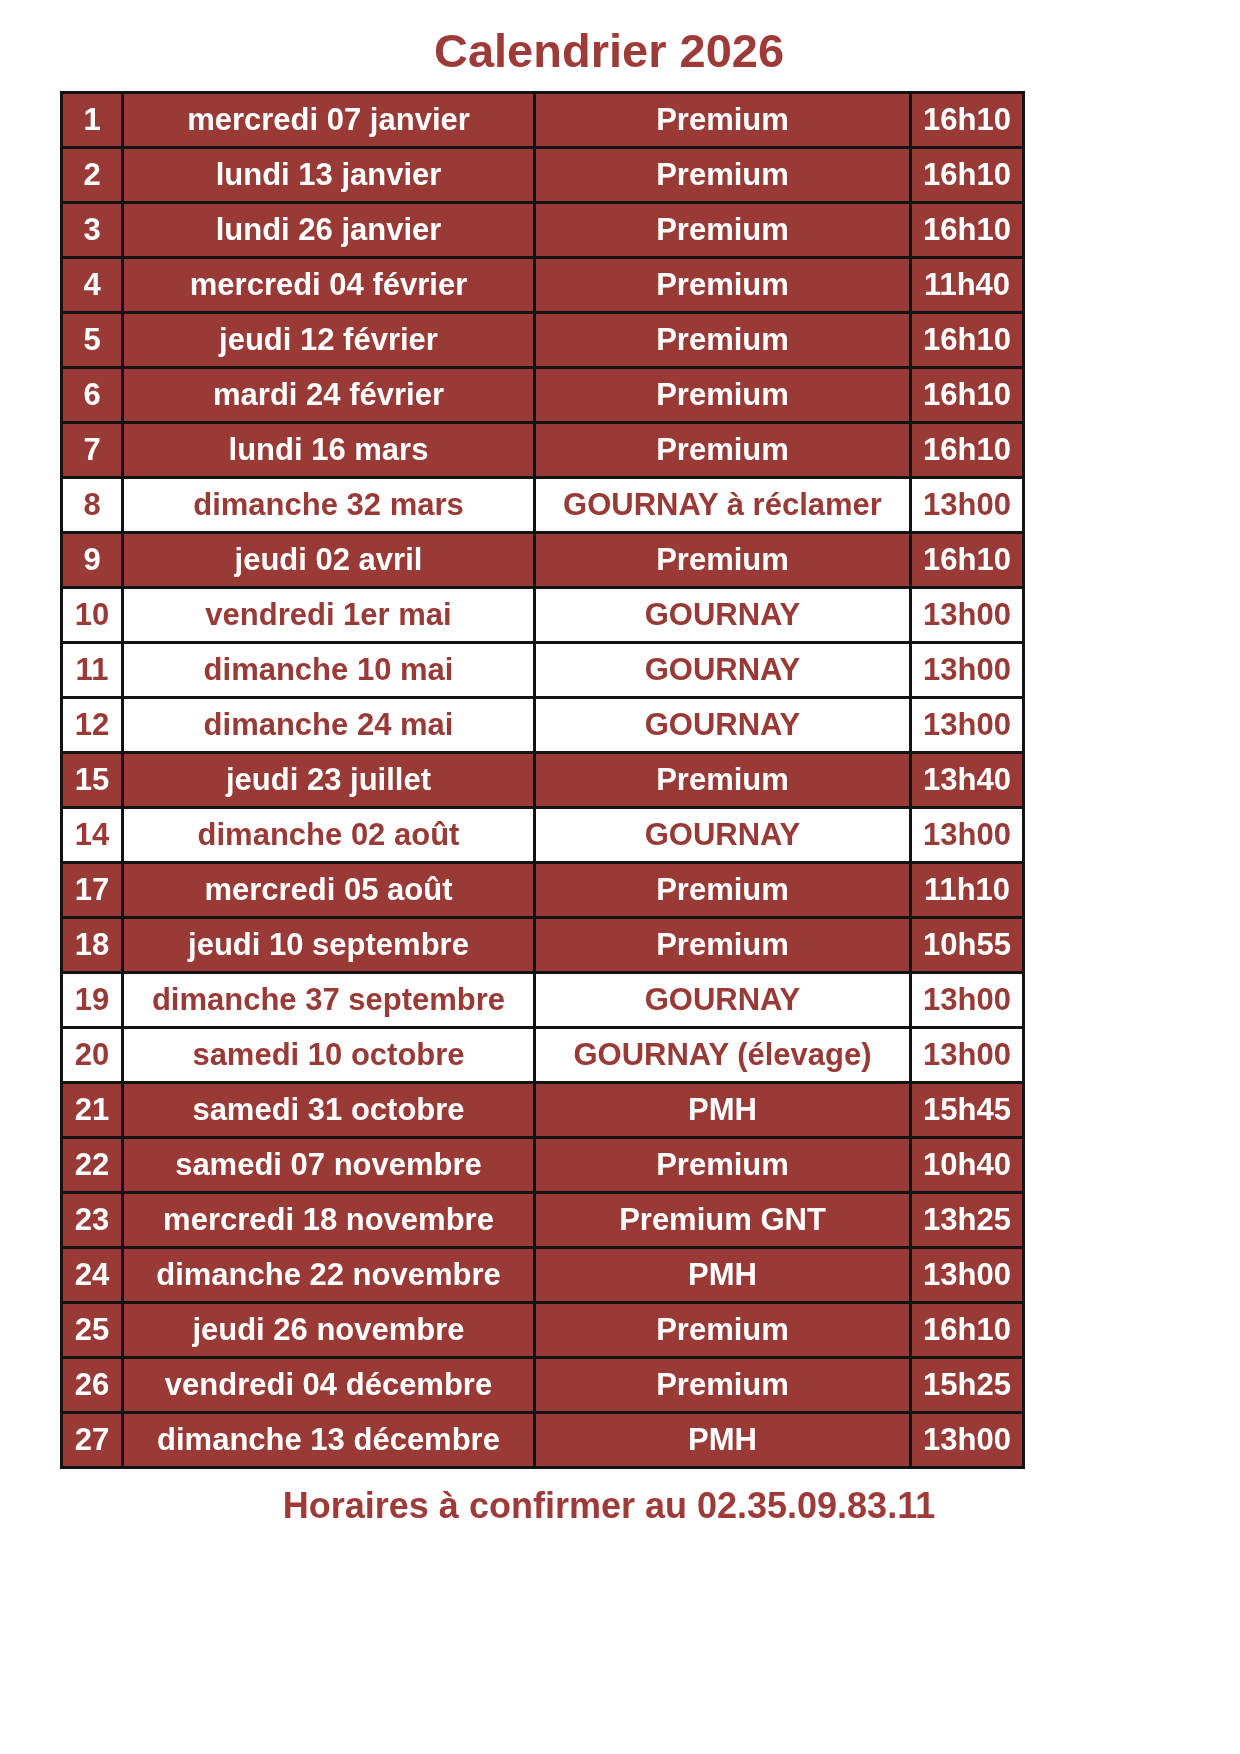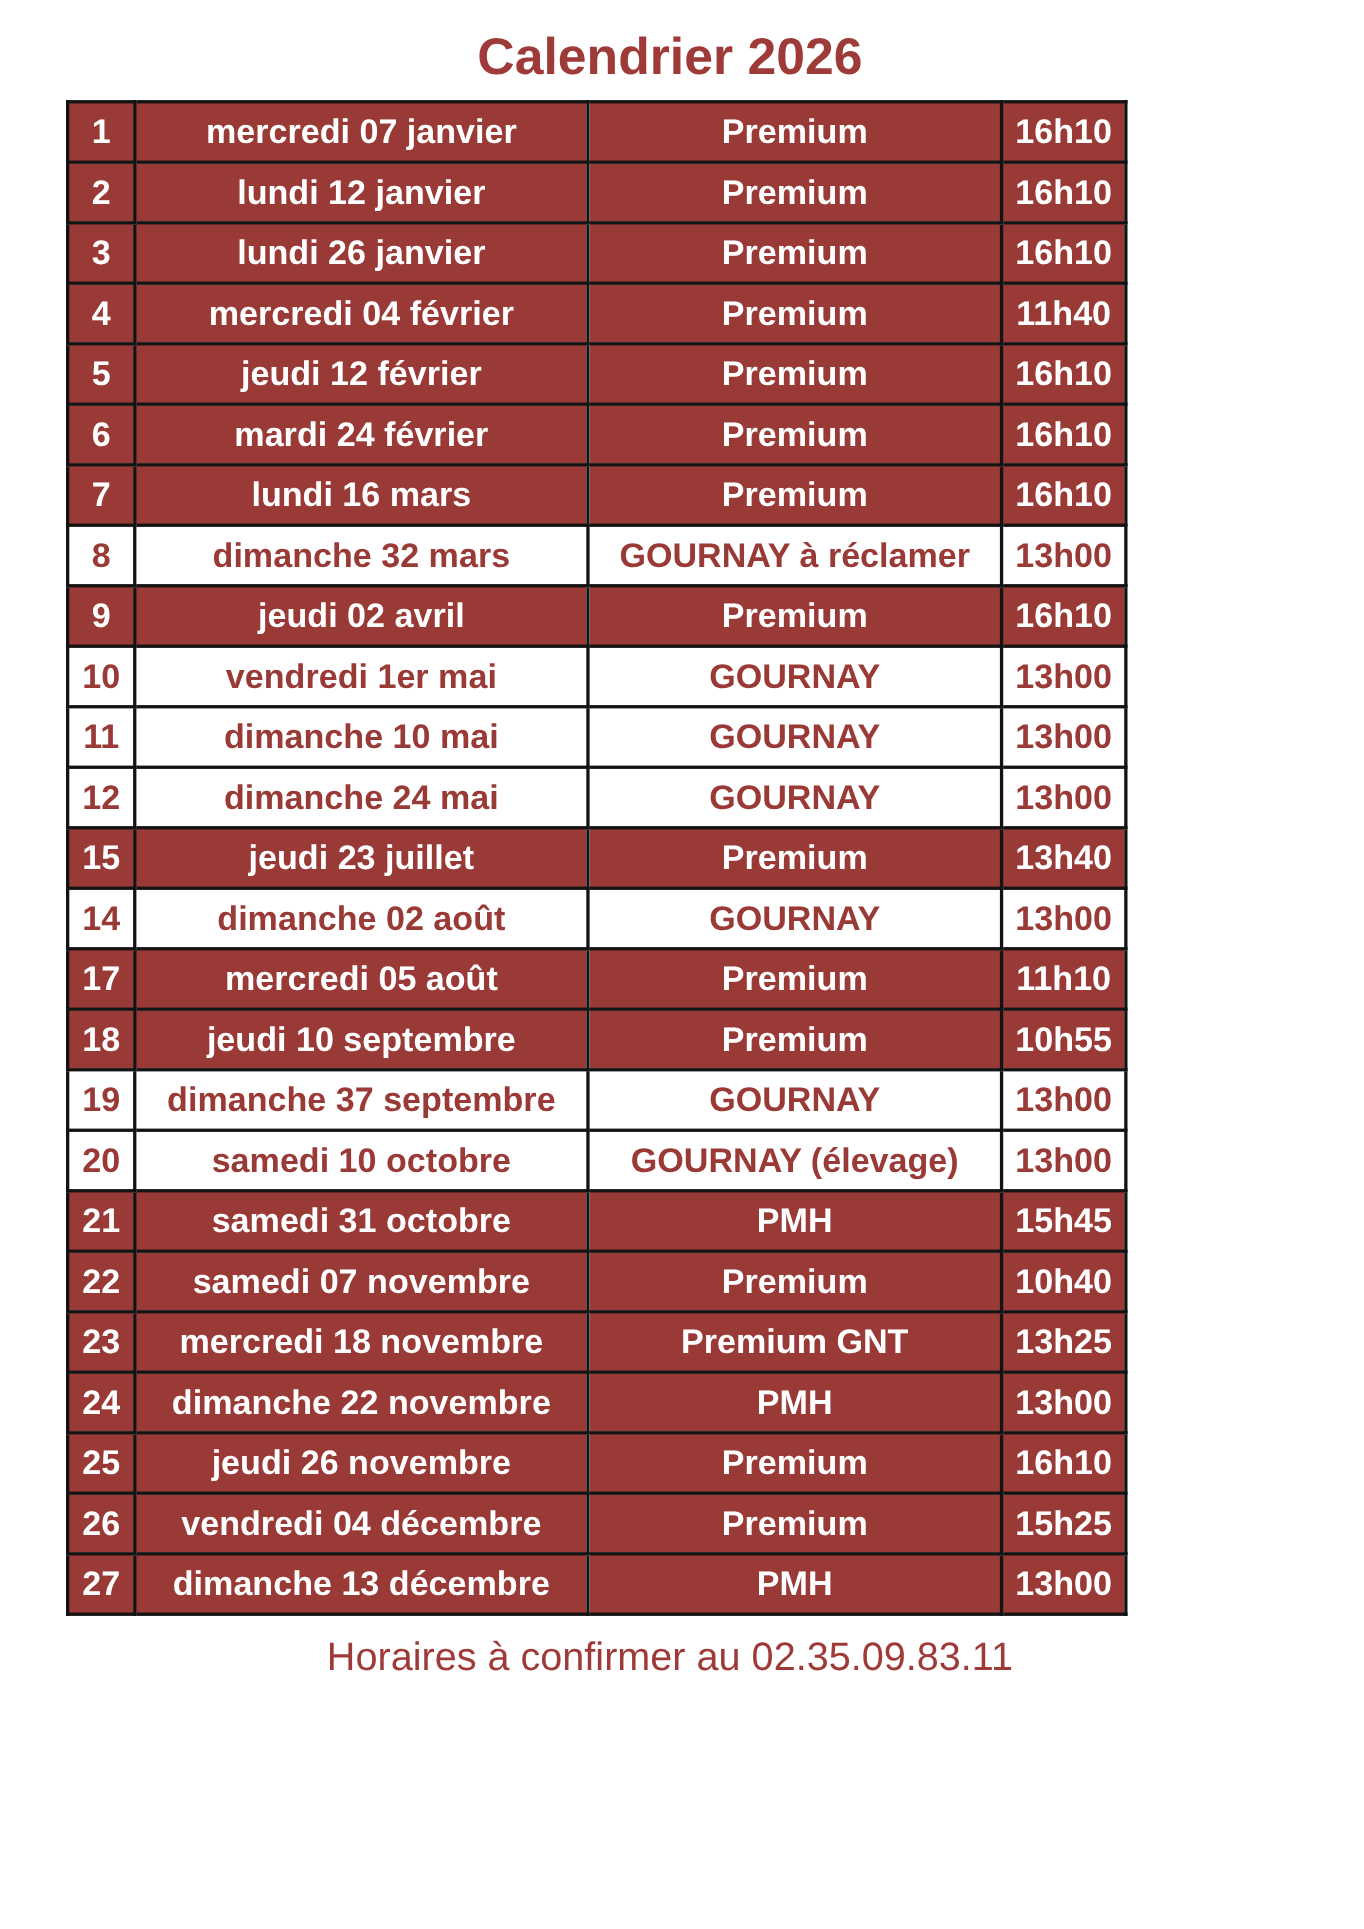--- a/index.html
+++ b/index.html
@@ -39,21 +39,21 @@
     font-weight: bold;
     overflow: hidden;
     white-space: nowrap;
   }
   tr.row-dark td { background: #9a3a37; color: #ffffff; }
   tr.row-light td { background: #ffffff; color: #9a3a37; }
   .page-footer {
     margin-top: 16px;
     text-align: center;
     font-size: 36px;
-    font-weight: normal;
+    font-weight: bold;
     color: #9e3b38;
   }
 </style>
 </head>
 <body>
 
 <div class="content">
 
   <div class="page-title">Calendrier 2026</div>
 
@@ -66,21 +66,21 @@
     </colgroup>
     <tbody>
         <tr class="row-dark">
           <td>1</td>
           <td>mercredi 07 janvier</td>
           <td>Premium</td>
           <td>16h10</td>
         </tr>
         <tr class="row-dark">
           <td>2</td>
-          <td>lundi 12 janvier</td>
+          <td>lundi 13 janvier</td>
           <td>Premium</td>
           <td>16h10</td>
         </tr>
         <tr class="row-dark">
           <td>3</td>
           <td>lundi 26 janvier</td>
           <td>Premium</td>
           <td>16h10</td>
         </tr>
         <tr class="row-dark">

